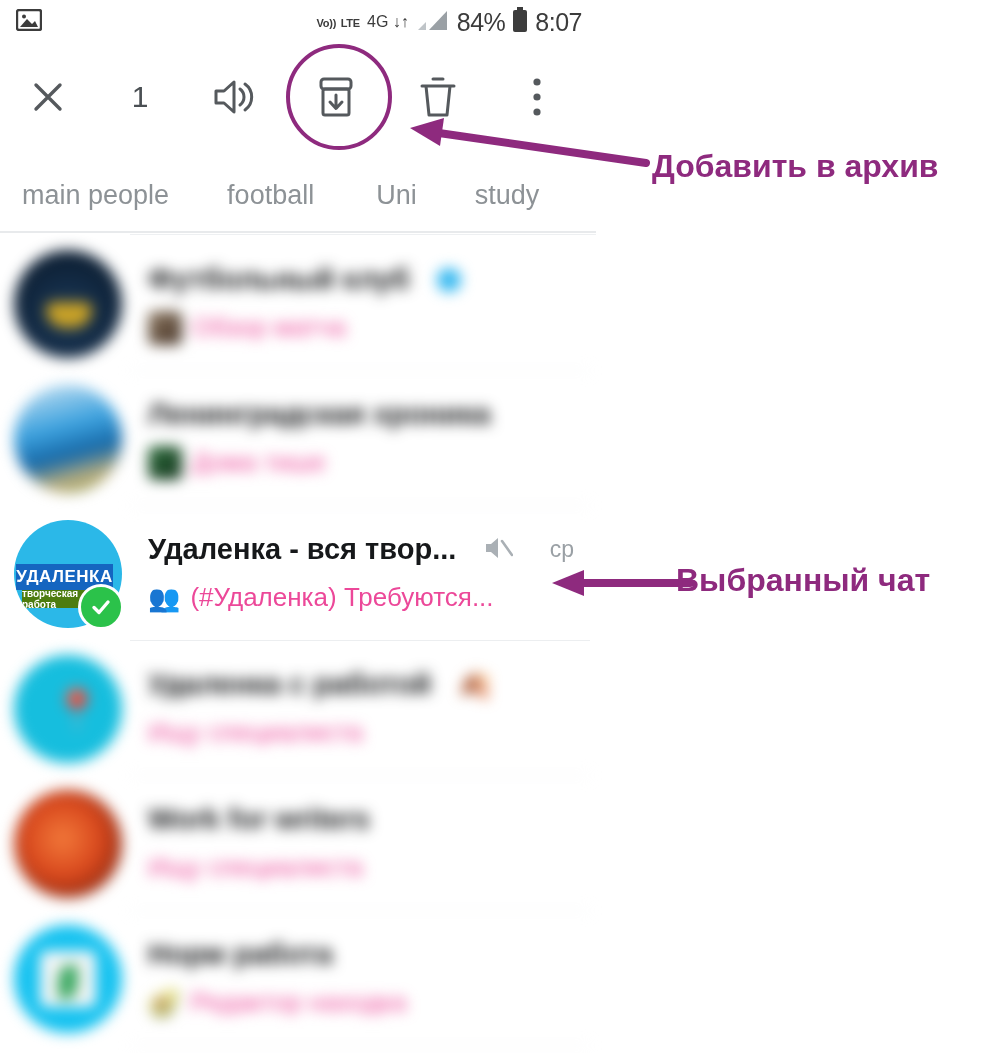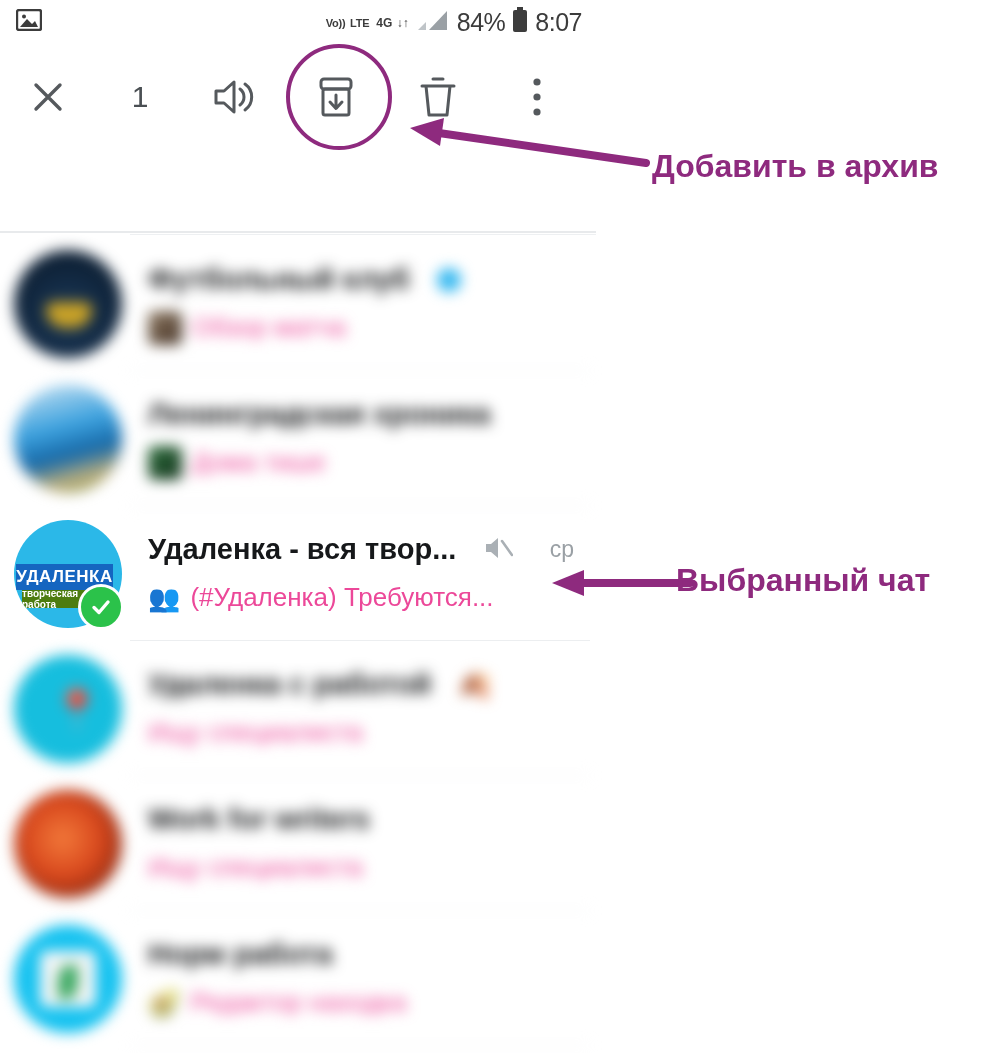--- a/index.html
+++ b/index.html
@@ -49,23 +49,23 @@
   .volte {
     font-size: 11px;
     line-height: 11px;
     font-weight: bold;
     letter-spacing: -0.2px;
     text-align: center;
     color: #3c3c3c;
     font-family: "Liberation Sans", sans-serif;
   }
   .net4g {
-    font-size: 12px;
+    font-size: 16px;
     line-height: 12px;
-    font-weight: bold;
+    font-weight: normal;
     text-align: center;
     color: #3c3c3c;
   }
   .battery-pct {
     font-size: 25px;
     line-height: 25px;
     font-weight: 400;
     color: #3c3c3c;
     letter-spacing: -0.5px;
   }
@@ -381,20 +381,26 @@
     </div>
     <div class="tb-item" id="tb-overflow">
       <svg width="14" height="42" viewBox="0 0 14 42">
         <circle cx="7" cy="6" r="3.6" fill="#55595d"></circle>
         <circle cx="7" cy="21" r="3.6" fill="#55595d"></circle>
         <circle cx="7" cy="36" r="3.6" fill="#55595d"></circle>
       </svg>
     </div>
   </div>
 
+  <div id="tab-bar">
+    <div class="tab" id="tab-0">main people</div>
+    <div class="tab" id="tab-1">football</div>
+    <div class="tab" id="tab-2">Uni</div>
+    <div class="tab" id="tab-3">study</div>
+  </div>
   <div id="tab-divider"></div>
   <div id="tab-divider-2"></div>
 
   <div id="chat-list">
 
     <div class="chat-row blurred">
       <div class="avatar-wrap">
         <div class="avatar av-navy">
           <div class="av-gold-shape"></div>
         </div>

